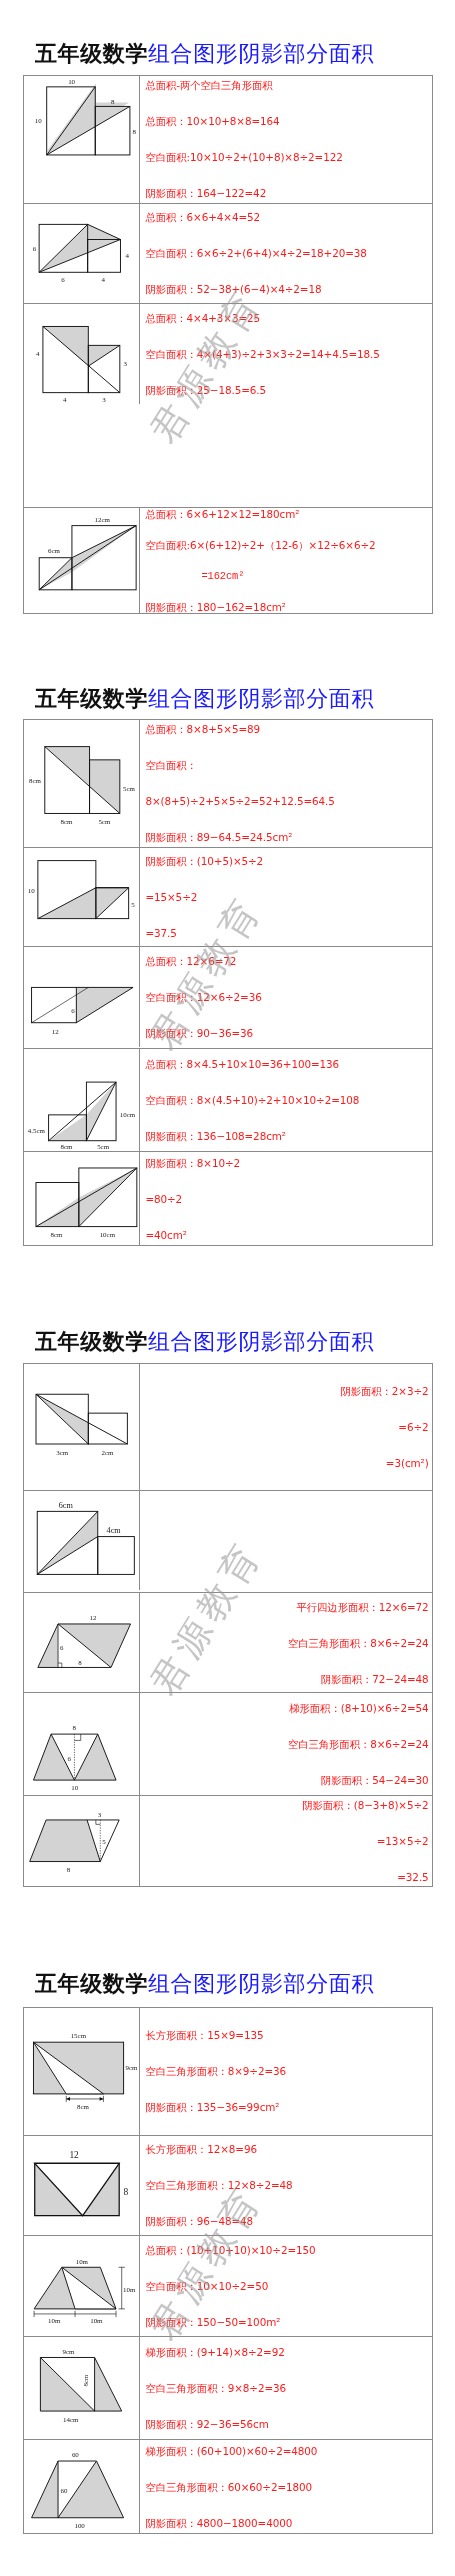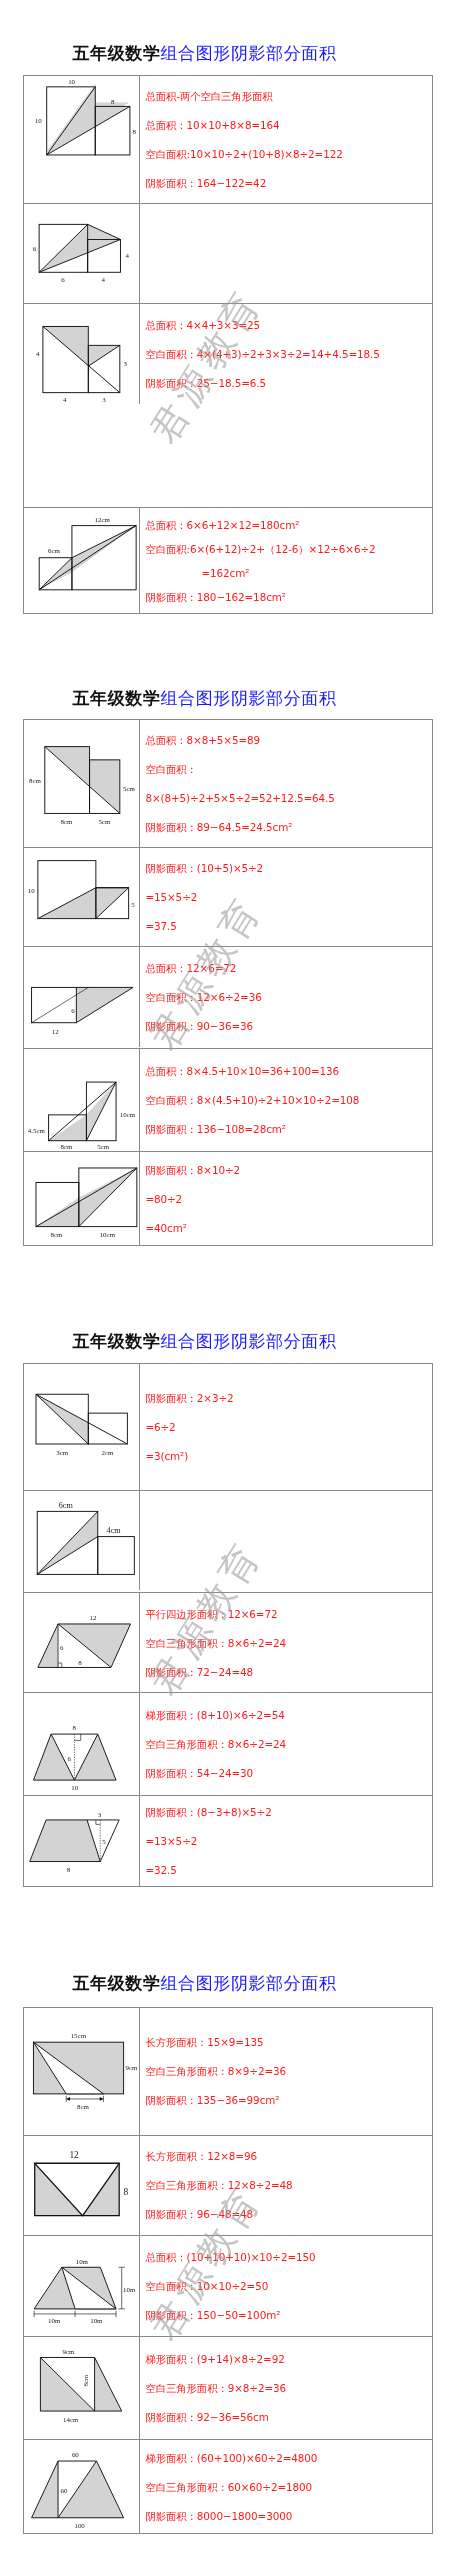--- a/index.html
+++ b/index.html
@@ -1,28 +1,28 @@
 <!DOCTYPE html>
 <html style="font-size:10px"><head>
 <meta charset="utf-8">
 <style>
   html,body{margin:0;padding:0;background:#ffffff;}
   body{width:455px;height:2576px;position:relative;overflow:hidden;font-family:"DejaVu Sans",sans-serif;}
   .section{position:absolute;left:0;width:455px;}
-  .title{position:absolute;left:0;width:409px;text-align:center;font-family:"DejaVu Serif",serif;font-weight:bold;font-size:17px;letter-spacing:0.6px;line-height:21.5px;}
+  .title{position:absolute;left:0;width:409px;text-align:center;font-family:"DejaVu Serif",serif;font-weight:bold;font-size:22px;letter-spacing:0.6px;line-height:21.5px;}
   .title .black{color:#111111;}
   .title .blue{color:#1a1aff;font-family:"DejaVu Sans",sans-serif;font-weight:normal;}
   .table{position:absolute;left:23.4px;width:410px;border:0.9px solid #8a8a8a;box-sizing:border-box;}
   .row{position:absolute;left:0;width:100%;border-top:0.9px solid #8a8a8a;box-sizing:border-box;}
   .row.first{border-top:none;}
   .fig{position:absolute;left:0;top:0;width:116px;height:100%;border-right:0.9px solid #8a8a8a;box-sizing:border-box;}
   .fig svg{position:absolute;left:0;top:0;}
-  .txt{position:absolute;left:121px;right:3.8px;top:0;height:100%;display:flex;flex-direction:column;justify-content:center;}
+  .txt{position:absolute;left:121px;right:3.8px;top:0;height:100%;display:flex;flex-direction:column;justify-content:center;gap:7px;}
   .line{color:#ff1a1a;font-size:10.4px;line-height:12.6px;margin:8.2px 0;white-space:nowrap;letter-spacing:-0.1px;}
-  .line.indent{padding-left:56px;}
+  .line.indent{padding-left:56px;font-family:Liberation Mono, monospace;}
   .watermark{position:absolute;color:rgba(150,150,150,0.55);font-size:37px;font-family:"DejaVu Serif",serif;transform:rotate(-58deg);white-space:nowrap;pointer-events:none;letter-spacing:6.3px;}
   svg text{font-family:"Liberation Serif",serif;font-size:11px;fill:#222;}
 </style>
 </head>
 <body>
 
 <div class="section" style="top:0;">
   <div class="title" style="top:43px;">
     <span class="black">五年级数学</span><span class="blue">组合图形阴影部分面积</span>
   </div>
@@ -66,20 +66,25 @@
           <rect x="101" y="56" width="52" height="52" fill="none" stroke="#111" stroke-width="1.5"></rect>
           <line x1="24" y1="108" x2="101" y2="32" stroke="#111" stroke-width="1.5"></line>
           <line x1="24" y1="108" x2="153" y2="56" stroke="#111" stroke-width="1.5"></line>
           <line x1="101" y1="32" x2="153" y2="56" stroke="#111" stroke-width="1.5"></line>
           <text x="14" y="74">6</text>
           <text x="161" y="86">4</text>
           <text x="59" y="124">6</text>
           <text x="123" y="124">4</text>
         </svg>
       </div>
+      <div class="txt">
+        <div class="line">总面积：6×6+4×4=52</div>
+        <div class="line">空白面积：6×6÷2+(6+4)×4÷2=18+20=38</div>
+        <div class="line">阴影面积：52−38+(6−4)×4÷2=18</div>
+      </div>
     </div>
 
     <div class="row" style="top:227px;height:101px;">
       <div class="fig">
         <svg width="116" height="101" viewBox="0 0 184 159">
           <polygon points="30,35 102,35 102,98" fill="#d3d3d3"></polygon>
           <polygon points="102,65 152,65 102,98" fill="#d3d3d3"></polygon>
           <rect x="30" y="35" width="72" height="105" fill="none" stroke="#111" stroke-width="1.5"></rect>
           <rect x="102" y="65" width="50" height="75" fill="none" stroke="#111" stroke-width="1.5"></rect>
           <line x1="30" y1="35" x2="152" y2="140" stroke="#111" stroke-width="1.5"></line>
@@ -232,21 +237,21 @@
       </div>
     </div>
   </div>
   <div class="watermark" style="left:120px;top:948px;">君源教育</div>
 </div>
 
 <div class="section" style="top:0;">
   <div class="title" style="top:1331px;">
     <span class="black">五年级数学</span><span class="blue">组合图形阴影部分面积</span>
   </div>
-  <div class="table" style="top:1363px;height:524px;">
+  <div class="table" style="top:1363px;height:524px;text-align:right;">
 
     <div class="row first" style="top:0;height:126px;">
       <div class="fig">
         <svg width="116" height="126" viewBox="0 0 184 200">
           <polygon points="19,48 102,127 102,94 164,127" fill="#d3d3d3"></polygon>
           <rect x="19" y="48" width="83" height="79" fill="none" stroke="#111" stroke-width="1.5"></rect>
           <rect x="102" y="78" width="62" height="49" fill="none" stroke="#111" stroke-width="1.5"></rect>
           <line x1="19" y1="48" x2="102" y2="127" stroke="#111" stroke-width="1.5"></line>
           <line x1="19" y1="48" x2="164" y2="127" stroke="#111" stroke-width="1.5"></line>
           <text x="51" y="144">3cm</text>
@@ -438,19 +443,19 @@
           <line x1="54" y1="33" x2="54" y2="123" stroke="#111" stroke-width="1.5"></line>
           <line x1="54" y1="123" x2="115" y2="33" stroke="#111" stroke-width="1.5"></line>
           <text x="76" y="27">60</text>
           <text x="58" y="83">60</text>
           <text x="80" y="140">100</text>
         </svg>
       </div>
       <div class="txt">
         <div class="line">梯形面积：(60+100)×60÷2=4800</div>
         <div class="line">空白三角形面积：60×60÷2=1800</div>
-        <div class="line">阴影面积：8000−1800=3000</div>
+        <div class="line">阴影面积：4800−1800=4000</div>
       </div>
     </div>
   </div>
   <div class="watermark" style="left:120px;top:2238px;">君源教育</div>
 </div>
 
 
 </body></html>

